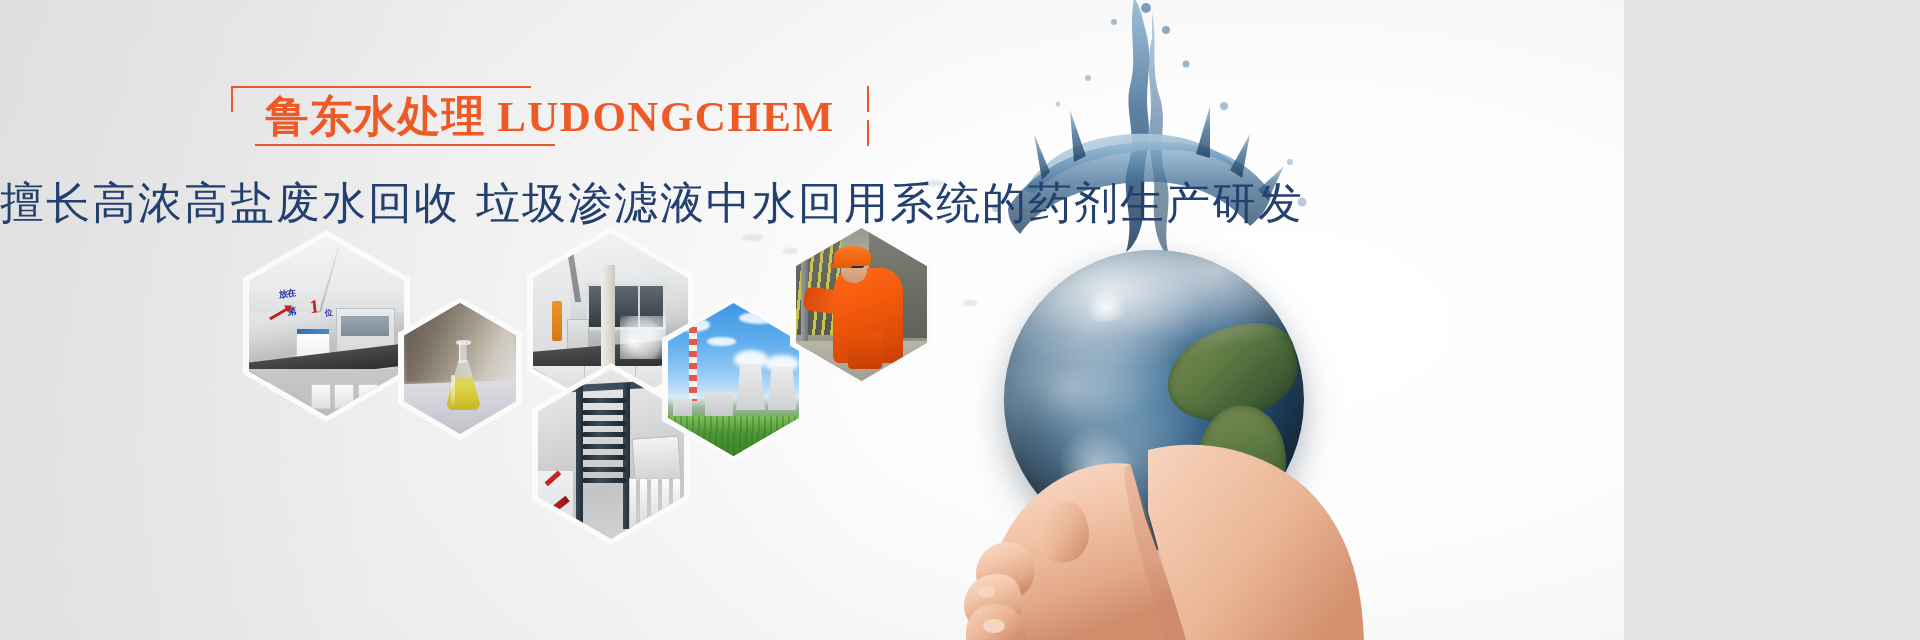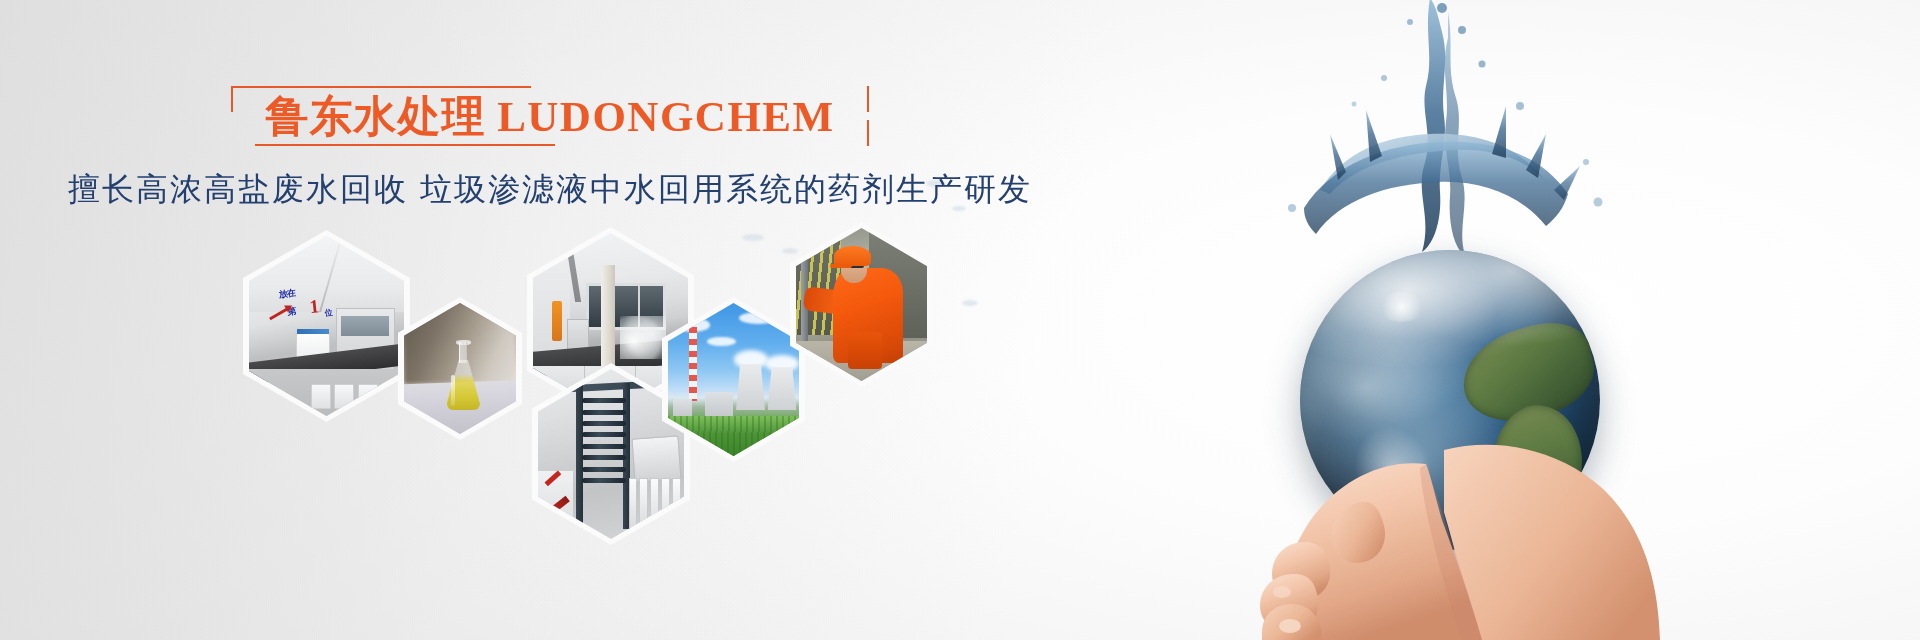--- a/index.html
+++ b/index.html
@@ -3,21 +3,21 @@
 <meta charset="utf-8">
 <title>Ludongchem Banner</title>
 <style>
   * { margin:0; padding:0; box-sizing:border-box; }
   html,body { width:1920px; height:640px; overflow:hidden; }
   body {
     font-family:"Liberation Sans", sans-serif;
     background:#e3e3e3;
   }
   #banner {
-    position:relative; width:1920px; height:640px; overflow:hidden;
+    position:relative; width:1624px; height:640px; overflow:hidden;
     background:
       radial-gradient(120% 150% at 78% 50%, #ffffff 0%, #fdfdfd 22%, #f2f2f2 48%, #e6e6e6 72%, #dedede 100%);
   }
   #banner::after{
     content:""; position:absolute; inset:0;
     background:linear-gradient(100deg, rgba(222,222,222,.85) 0%, rgba(233,233,233,.35) 28%, rgba(255,255,255,0) 55%);
     pointer-events:none;
   }
 
   
@@ -32,21 +32,21 @@
 
   h1.title{
     font-family:"Liberation Serif", serif;
     font-size:43px; font-weight:700; color:#ed5a26;
     letter-spacing:1px; line-height:1.25; white-space:nowrap;
     padding:0 8px;
   }
   h1.title .en{ font-family:"Liberation Serif", serif; letter-spacing:1.5px; }
 
   .subtitle{
-    margin-top:24px; font-size:32px; color:#23406f; font-weight:400;
+    margin-top:30px; font-size:44px; color:#23406f; font-weight:400;
     letter-spacing:2px; white-space:nowrap;
     font-family:"DejaVu Sans", sans-serif;
   }
 
   
   .hexes{ position:absolute; left:0; top:0; width:1080px; height:640px; z-index:20; }
   .hex{
     position:absolute;
     -webkit-clip-path:polygon(50% 0%,100% 25%,100% 75%,50% 100%,0% 75%,0% 25%);
     clip-path:polygon(50% 0%,100% 25%,100% 75%,50% 100%,0% 75%,0% 25%);

